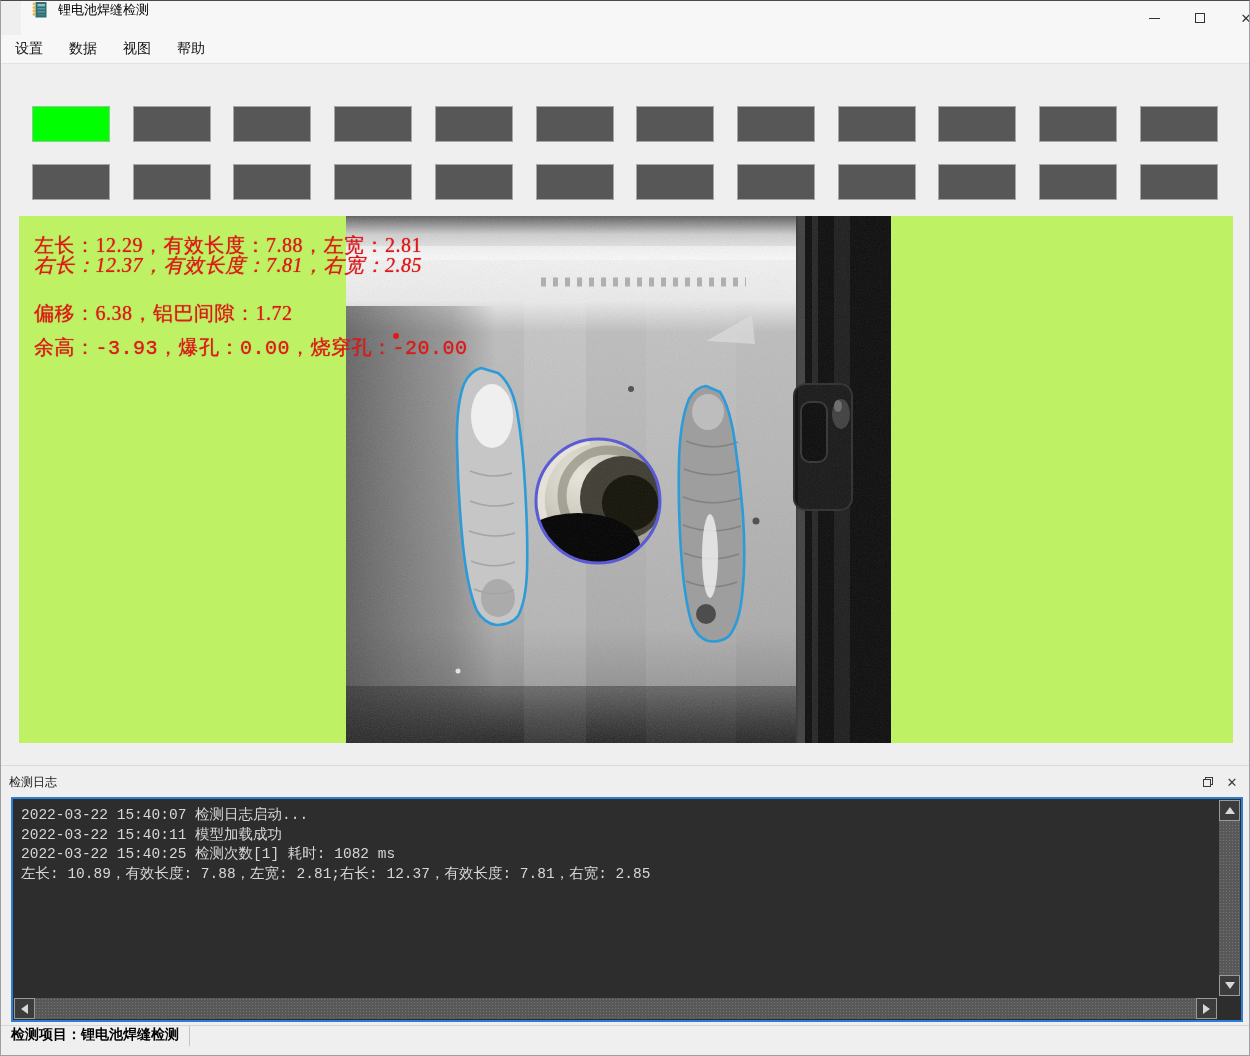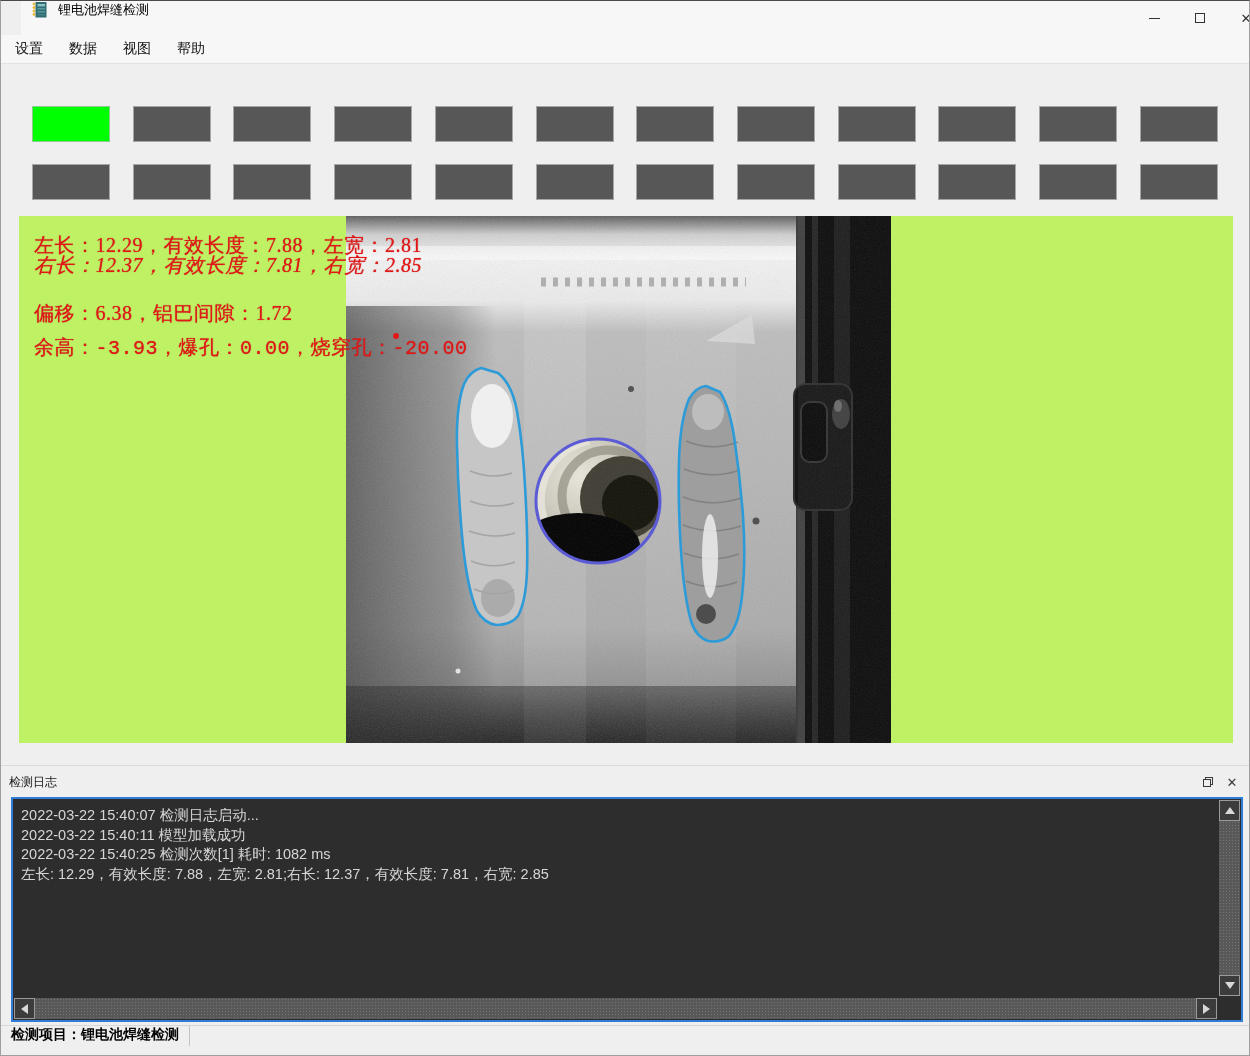--- a/index.html
+++ b/index.html
@@ -39,21 +39,21 @@
   .contour{ fill:none; stroke:var(--contour-cyan,#2d9bd8); stroke-width:2.6; stroke-linejoin:round; }
   .hole-contour{ fill:none; stroke:var(--contour-purple,#5b5bd6); stroke-width:3; }
   
   .dock{ position:absolute; top:764px; left:0; width:100%; height:260px; border-top:1px solid #dadada; background:#efefef; }
   .dock-header{ position:relative; height:31px; }
   .dock-title{ position:absolute; left:8px; top:8px; font-size:12px; color:#1a1a1a; }
   .dock-btn{ position:absolute; top:7px; width:18px; height:18px; display:flex; align-items:center; justify-content:center; }
   .dock-float{ right:32px; } .dock-close{ right:8px; font-size:13px; color:#3a3a3a; }
   .log-box{ position:absolute; left:10px; top:31px; width:1232px; height:225px; background:var(--log-bg,#2d2d2d); border:2px solid var(--log-border,#2e7cd6); }
   .log-text{ position:absolute; left:8px; top:7px; right:32px; bottom:26px; overflow:hidden; }
-  .log-line{ font-family:Liberation Sans, sans-serif; font-size:14.5px; line-height:19.5px; color:var(--log-fg,#d6d6d6); white-space:pre; }
+  .log-line{ font-family:Liberation Mono, monospace; font-size:14.5px; line-height:19.5px; color:var(--log-fg,#d6d6d6); white-space:pre; }
   .vscroll{ position:absolute; top:1px; right:1px; bottom:24px; width:21px; display:flex; flex-direction:column; }
   .hscroll{ position:absolute; left:1px; right:24px; bottom:1px; height:21px; display:flex; }
   .scroll-track{ flex:1; background-image:radial-gradient(#737373 1px, #585858 1px); background-size:3px 3px; }
   .scroll-btn{ width:21px; height:21px; background:#3c3c3c; border:1px solid #9a9a9a; display:flex; align-items:center; justify-content:center; flex:none; }
   .arr{ width:0; height:0; }
   .arr-up{ border-left:5px solid transparent; border-right:5px solid transparent; border-bottom:7px solid #d8d8d8; }
   .arr-down{ border-left:5px solid transparent; border-right:5px solid transparent; border-top:7px solid #d8d8d8; }
   .arr-left{ border-top:5px solid transparent; border-bottom:5px solid transparent; border-right:7px solid #d8d8d8; }
   .arr-right{ border-top:5px solid transparent; border-bottom:5px solid transparent; border-left:7px solid #d8d8d8; }
   
@@ -246,21 +246,21 @@
     </div>
     <div class="dock-btn dock-close">
         <span>✕</span>
       </div>
   </div>
   <div class="log-box">
     <div class="log-text">
         <div class="log-line">2022-03-22 15:40:07 检测日志启动...</div>
         <div class="log-line">2022-03-22 15:40:11 模型加载成功</div>
         <div class="log-line">2022-03-22 15:40:25 检测次数[1] 耗时: 1082 ms</div>
-        <div class="log-line">左长: 12.29，有效长度: 7.88，左宽: 2.81;右长: 12.37，有效长度: 7.81，右宽: 2.85</div>
+        <div class="log-line">左长: 10.89，有效长度: 7.88，左宽: 2.81;右长: 12.37，有效长度: 7.81，右宽: 2.85</div>
       </div>
     <div class="vscroll">
       <div class="scroll-btn">
           <span class="arr arr-up"></span>
         </div>
       <div class="scroll-track"></div>
       <div class="scroll-btn">
           <span class="arr arr-down"></span>
         </div>
     </div>

